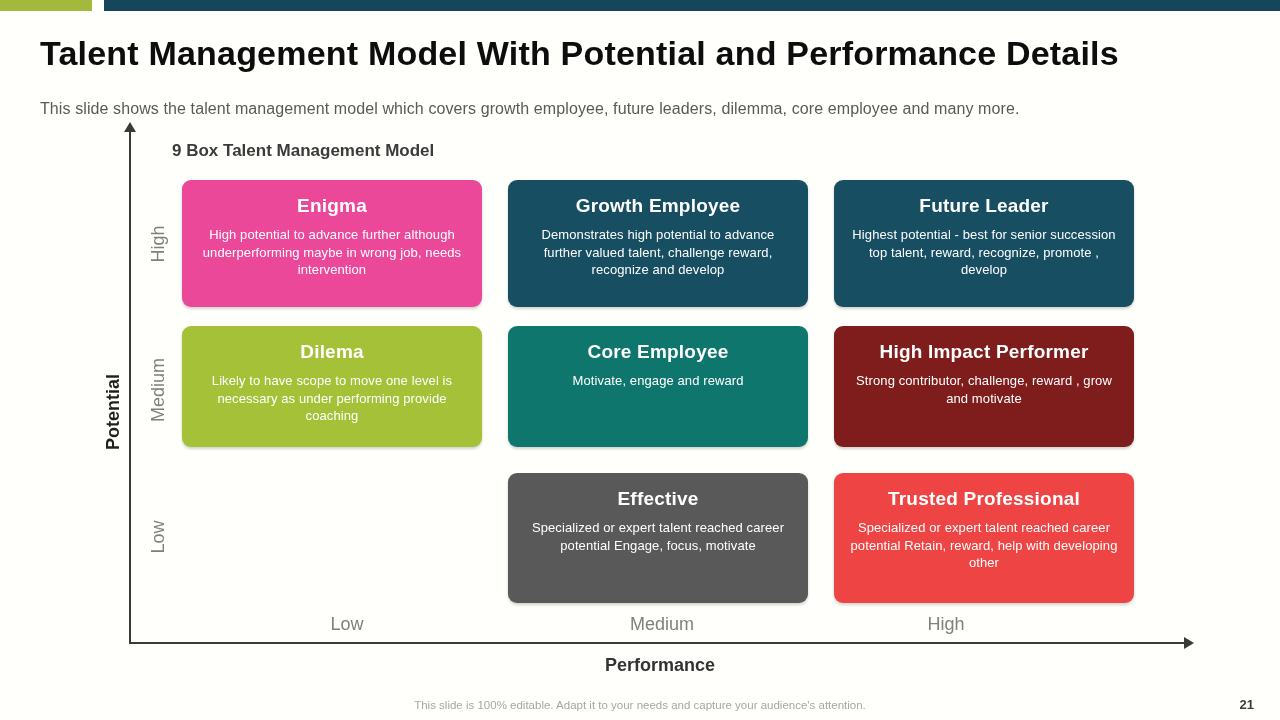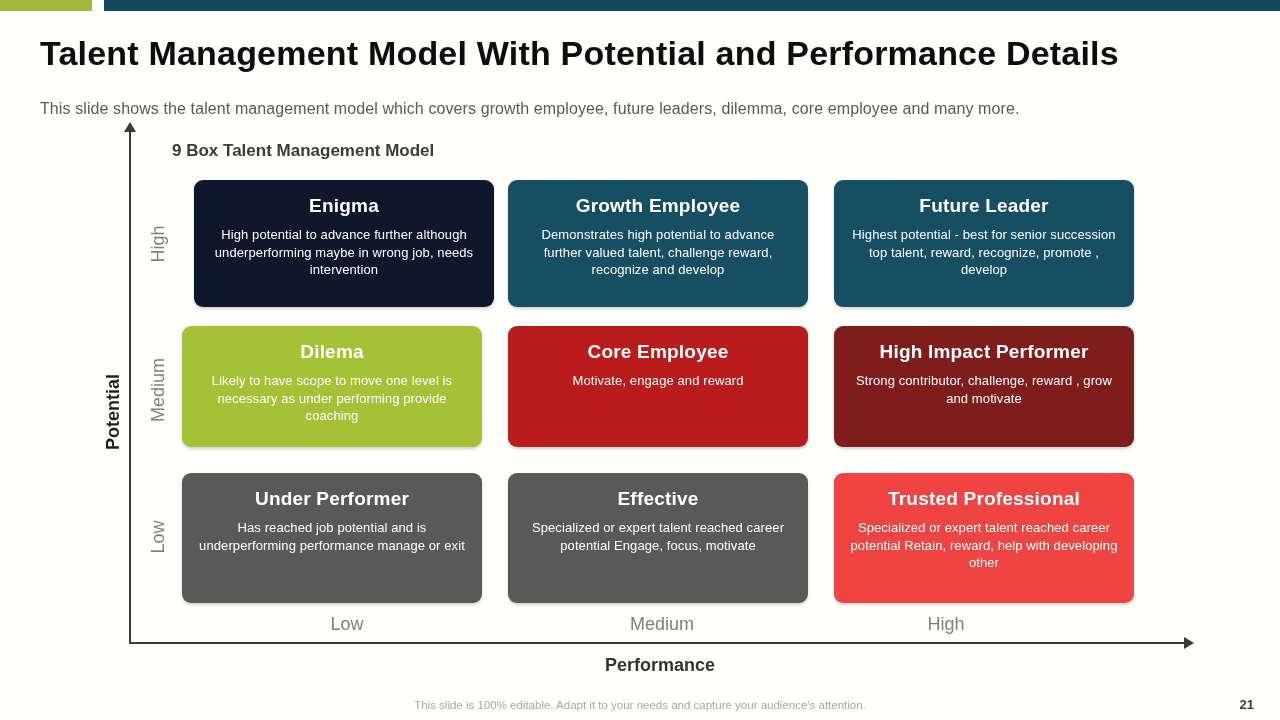--- a/index.html
+++ b/index.html
@@ -112,50 +112,46 @@
   <div class="rot y-axis-title">Potential</div>
   <div class="rot y-tick t0">High</div>
   <div class="rot y-tick t1">Medium</div>
   <div class="rot y-tick t2">Low</div>
 
   <div class="x-tick t0">Low</div>
   <div class="x-tick t1">Medium</div>
   <div class="x-tick t2">High</div>
   <div class="x-axis-title">Performance</div>
 
-  <div class="cell r0 c0" style="background-color: #0f172a; margin-left: 12px;">
+  <div class="cell r0 c0" style="background-color: #ec4899;">
     <div class="cell-title">Enigma</div>
     <div class="cell-desc">High potential to advance   further although underperforming maybe in wrong  job, needs intervention</div>
   </div>
   <div class="cell r0 c1" style="background-color: rgb(23, 78, 98);">
     <div class="cell-title">Growth Employee</div>
     <div class="cell-desc">Demonstrates high potential to advance further valued talent, challenge reward, recognize and develop</div>
   </div>
   <div class="cell r0 c2" style="background-color: rgb(23, 78, 98);">
     <div class="cell-title">Future Leader</div>
     <div class="cell-desc">Highest potential -  best for senior succession top talent, reward, recognize, promote , develop</div>
   </div>
 
   <div class="cell r1 c0" style="background-color: rgb(165, 193, 56);">
     <div class="cell-title">Dilema</div>
     <div class="cell-desc">Likely to have scope to  move one level is necessary as under performing provide coaching</div>
   </div>
-  <div class="cell r1 c1" style="background-color: #b91c1c;">
+  <div class="cell r1 c1" style="background-color: #0f766e;">
     <div class="cell-title">Core Employee</div>
     <div class="cell-desc">Motivate, engage and reward</div>
   </div>
   <div class="cell r1 c2" style="background-color: #7f1d1d;">
     <div class="cell-title">High Impact Performer</div>
     <div class="cell-desc">Strong contributor, challenge, reward , grow and motivate</div>
   </div>
 
-  <div class="cell r2 c0" style="background-color: rgb(89, 89, 89);">
-    <div class="cell-title">Under Performer</div>
-    <div class="cell-desc">Has reached job potential and is underperforming performance manage or exit</div>
-  </div>
   <div class="cell r2 c1" style="background-color: rgb(89, 89, 89);">
     <div class="cell-title">Effective</div>
     <div class="cell-desc">Specialized or expert talent reached career potential Engage, focus, motivate</div>
   </div>
   <div class="cell r2 c2" style="background-color: #ef4444;">
     <div class="cell-title">Trusted Professional</div>
     <div class="cell-desc">Specialized or expert talent reached career potential Retain, reward,  help with developing other</div>
   </div>
 
   <div class="footer-note">This slide is 100% editable. Adapt it to your needs  and capture your audience's attention.</div>

